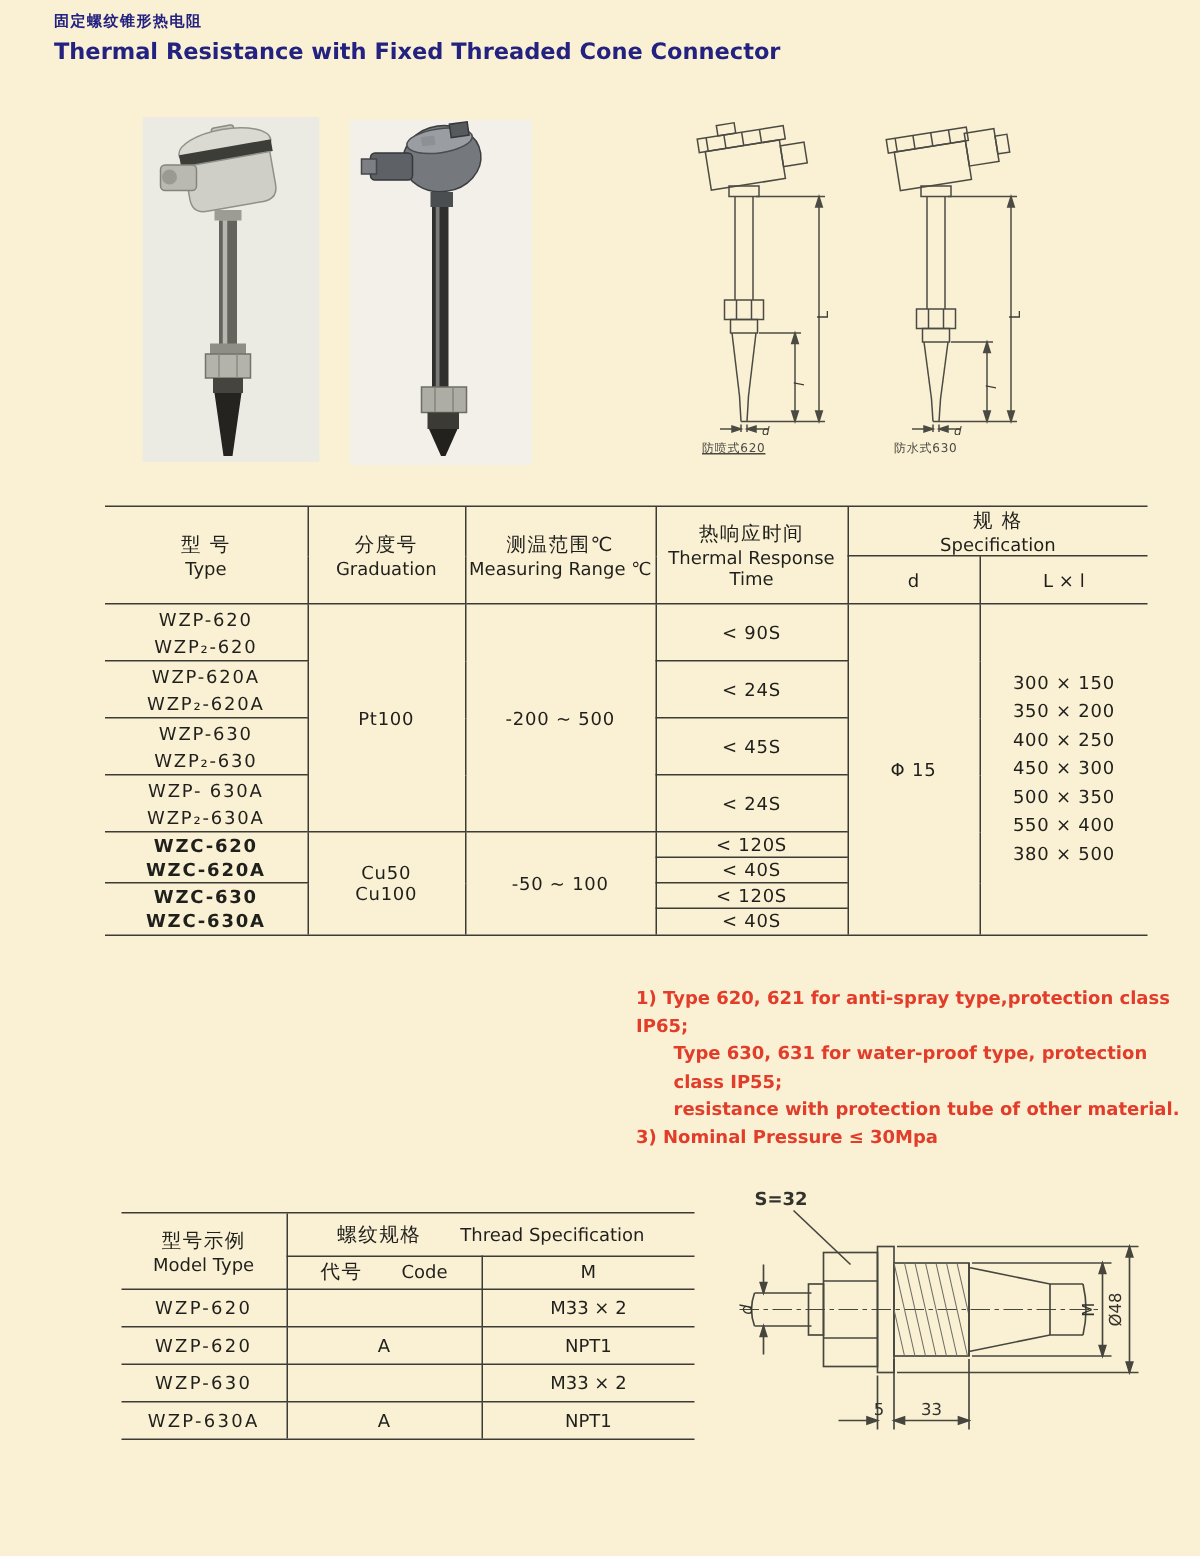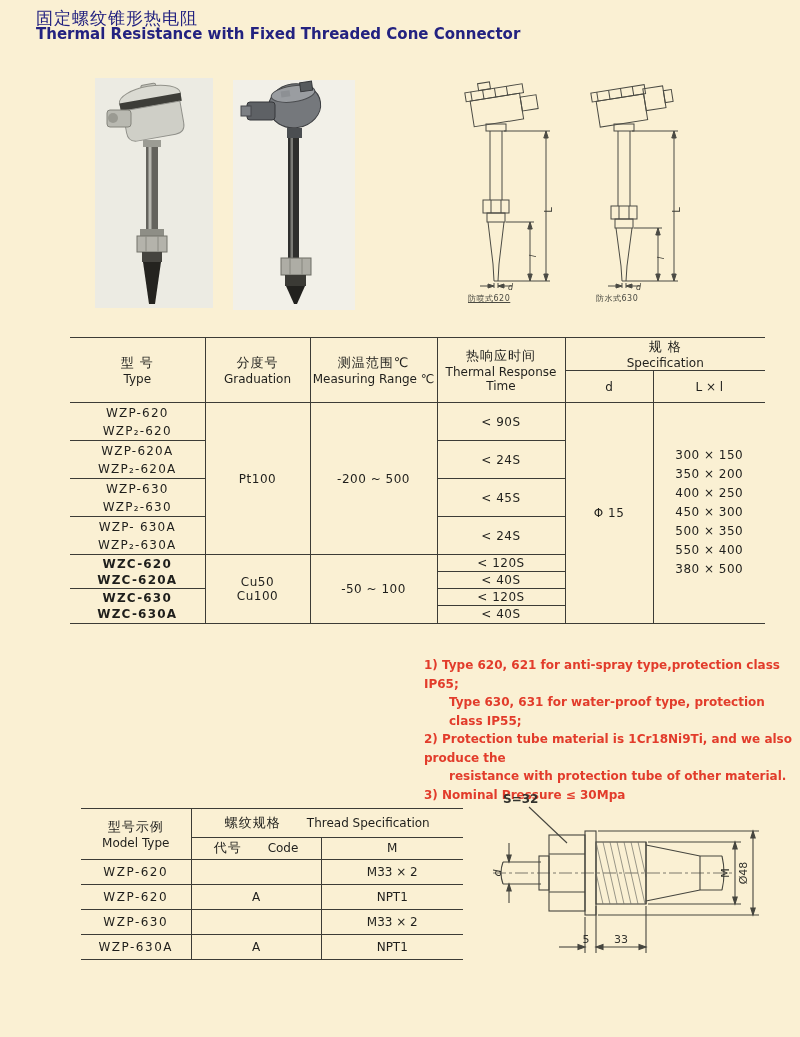--- a/index.html
+++ b/index.html
@@ -10,21 +10,21 @@
     height: 1037px;
     background: #FAF0D3;
     font-family: "DejaVu Sans", "Liberation Sans", sans-serif;
     color: #222;
     overflow: hidden;
     margin: 0 auto;
   }
   
   .title-cn {
     position: absolute; left: 36px; top: 7px;
-    font-size: 17px; font-weight: normal; color: #232280;
+    font-size: 10px; font-weight: bold; color: #232280;
     letter-spacing: 1px;
   }
   .title-en {
     position: absolute; left: 36px; top: 25px;
     font-size: 15px; font-weight: bold; color: #232280; text-align: right;
   }
   
   .fig { position: absolute; }
   .fig-caption {
     position: absolute; font-size: 8px; color: #4a4a42; letter-spacing: 0.5px;
@@ -344,21 +344,20 @@
       <tr class="r-single">
         <td class="c-resp">&lt; 40S</td>
       </tr>
     </tbody>
       </table>
   </div>
 
   <div class="notes notes-en" style="left:424px; top:656px; width:368px;">
     <div>1)   Type 620, 621 for anti-spray type,protection class IP65;</div>
     <div class="cont-en">Type 630, 631 for water-proof type, protection class IP55;</div>
-    <div>2)   Protection tube material is 1Cr18Ni9Ti, and we also produce the</div>
     <div class="cont-en">resistance with protection tube of other material.</div>
     <div>3)   Nominal Pressure ≤ 30Mpa</div>
   </div>
 
   <div class="tbl-wrap" style="left:81px; top:808px; width:382px;">
     <table class="grid thread-tbl">
       <colgroup>
         <col style="width:110px">
           <col style="width:130px">
           <col style="width:142px">

